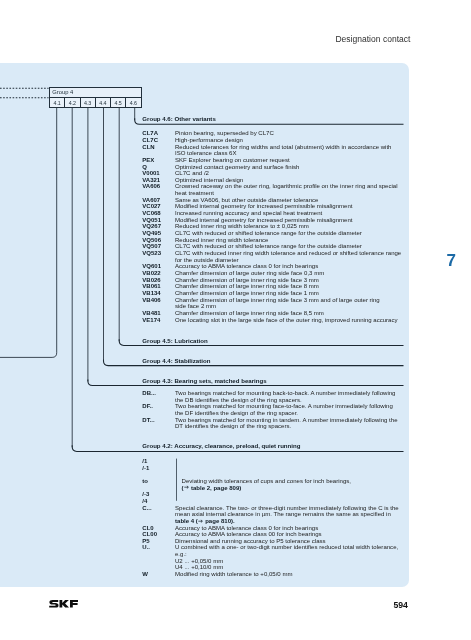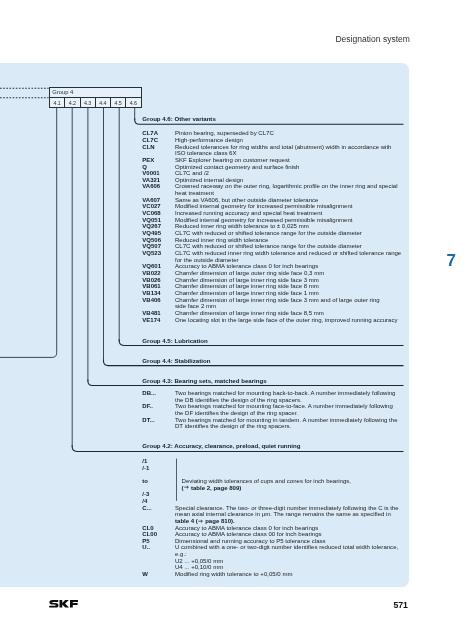--- a/index.html
+++ b/index.html
@@ -42,21 +42,21 @@
   .desc{position:absolute;font-size:6.05px;color:#1c1c1c;white-space:nowrap;line-height:1;}
   .desc.bold{font-weight:bold;color:#101b24;}
   .arw{display:inline-block;vertical-align:-0.1px;}
   .sr{position:absolute;width:1px;height:1px;overflow:hidden;clip-path:inset(50%);opacity:0;}
 </style>
 </head>
 <body>
 
 <div class="page">
   <div class="panel"></div>
-  <div class="hdr">Designation system</div>
+  <div class="hdr">Designation contact</div>
   <div class="tab">7</div>
   <svg class="lines" viewBox="0 0 471 640" width="471" height="640">
     <g fill="none" stroke="#202c38" stroke-width="0.85" stroke-linecap="butt">
       <path d="M0 88.2 H48.6" stroke-dasharray="1.6 1.55" stroke="#1e2b36" stroke-width="1.15"></path>
       <path d="M0 97.7 H48.6" stroke-dasharray="1.6 1.55" stroke="#1e2b36" stroke-width="1.15"></path>
       <path d="M134.70 107.60 V120.20"></path>
       <path d="M119.20 107.60 V341.30"></path>
       <path d="M103.50 107.60 V361.50"></path>
       <path d="M87.90 107.60 V381.40"></path>
       <path d="M72.20 107.60 V447.30"></path>
@@ -182,14 +182,14 @@
   <div class="desc" style="left:175.0px;top:571.12px">Modified ring width tolerance to +0,05/0 mm</div>
   <div class="foot-logo"><span class="sr">SKF</span>
     <svg width="29.4" height="7.6" viewBox="0 0 294 76" shape-rendering="geometricPrecision">
       <g fill="#0d0d0d">
         <path d="M4 22 C4 8 15 0 36 0 L92 0 L92 19 L42 19 C35 19 32 21 32 25 C32 29 35 31 42 31 L64 31 C85 31 95 40 95 54 C95 69 85 76 64 76 L2 76 L2 57 L58 57 C65 57 68 55 68 51 C68 47 65 45 58 45 L36 45 C15 45 4 36 4 22 Z"></path>
         <path d="M105 0 L133 0 L133 29 L161 0 L199 0 L161 36 L200 76 L162 76 L133 45 L133 76 L105 76 Z"></path>
         <path d="M210 0 L292 0 L292 19 L238 19 L238 31 L286 31 L286 49 L238 49 L238 76 L210 76 Z"></path>
       </g>
     </svg>
   </div>
-  <div class="foot-page">571</div>
+  <div class="foot-page">594</div>
 </div>
 
 </body></html>

